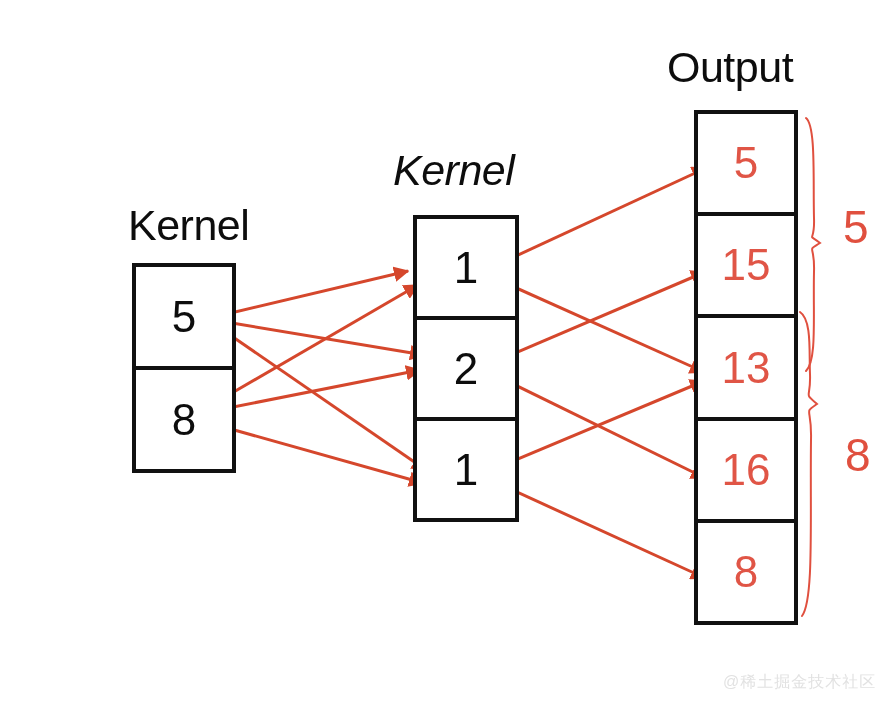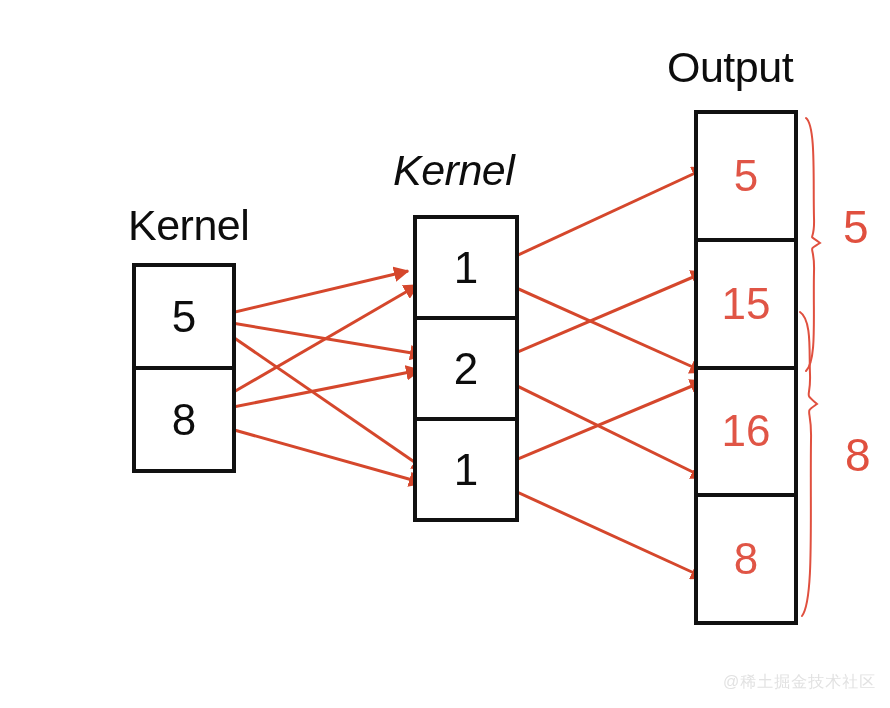--- a/index.html
+++ b/index.html
@@ -138,20 +138,21 @@
     <div class="cell cell-black">1</div>
     <div class="cell cell-black">2</div>
     <div class="cell cell-black">1</div>
   </div>
 
   <div class="group-label" style="left:667px; top:46px;">Output</div>
 
   <div class="matrix" style="left:694px; top:110px; width:104px; height:515px;">
     <div class="cell cell-red">5</div>
     <div class="cell cell-red">15</div>
+    <div class="cell cell-red">13</div>
     <div class="cell cell-red">16</div>
     <div class="cell cell-red">8</div>
   </div>
 
   <div class="brace-label" style="left:843px; top:204px;">5</div>
   <div class="brace-label" style="left:845px; top:432px;">8</div>
 
   <div class="watermark" style="left:723px; top:672px;">@稀土掘金技术社区</div>
 
 </div>

